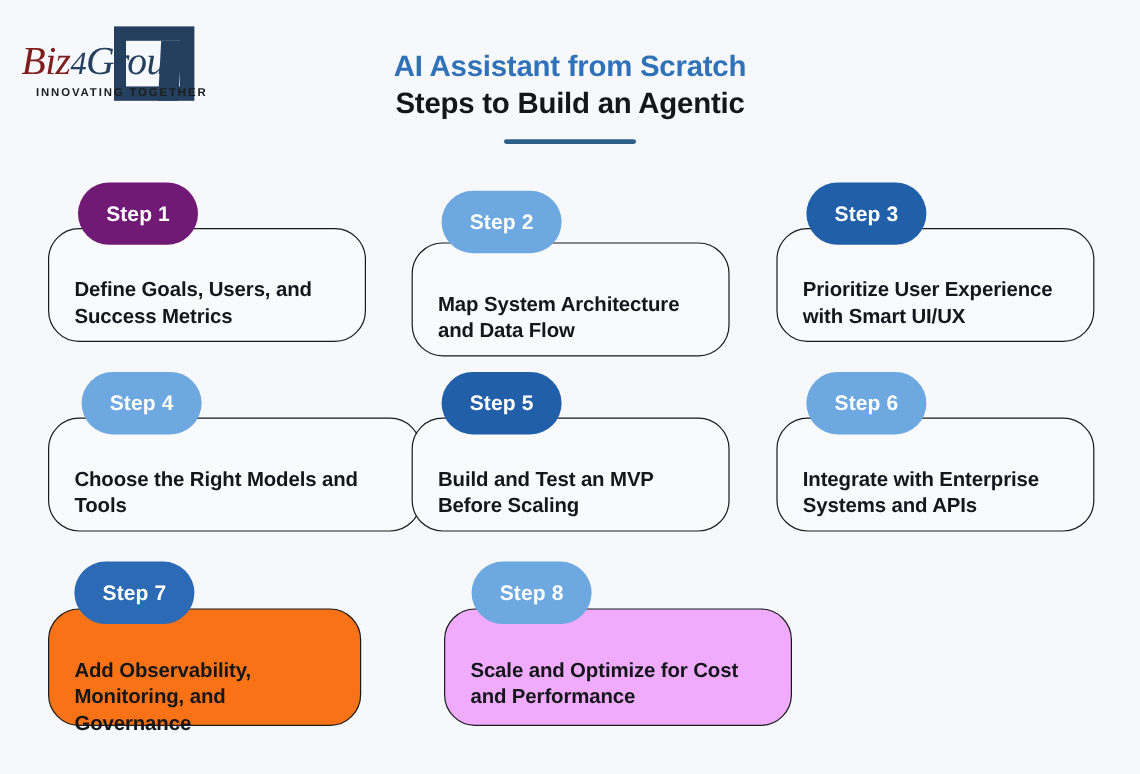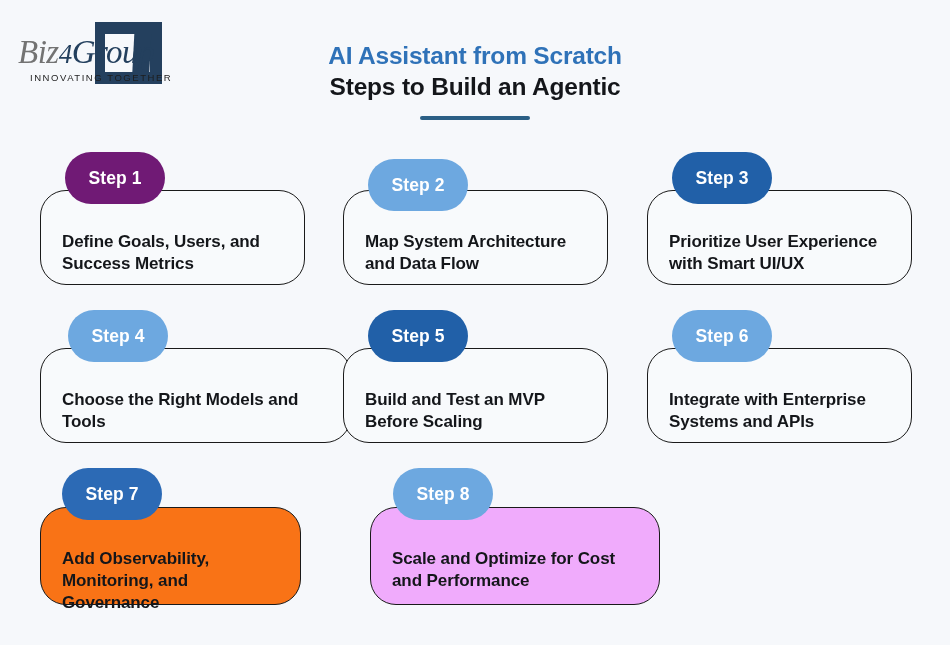--- a/index.html
+++ b/index.html
@@ -61,30 +61,30 @@
     position: absolute;
     left: 0px;
     top: 14px;
     font-family: "Liberation Serif", serif;
     font-style: italic;
     font-size: 33px;
     letter-spacing: -0.5px;
     white-space: nowrap;
     z-index: 3;
   }
-  .logo-biz { color: #737373; }
+  .logo-biz { color: #7f1d1d; }
   .logo-four { color: #24405e; font-size: 27px; }
   .logo-group { color: #24405e; }
   .logo-tag {
     position: absolute;
     left: 12px;
     top: 52px;
     font-family: "Liberation Sans", sans-serif;
     font-size: 9.5px;
-    font-weight: 400;
+    font-weight: 700;
     letter-spacing: 1.55px;
     color: #1d1d1d;
     white-space: nowrap;
     z-index: 3;
   }
 
   
   .title-block {
     position: absolute;
     left: 0;
@@ -164,21 +164,21 @@
     <div class="title-line title-line-2" style="color: rgb(47, 114, 184);">AI Assistant from Scratch</div>
     <div class="title-line title-line-1" style="color: rgb(20, 22, 26);">Steps to Build an Agentic</div>
     <div class="title-rule" style="background: rgb(43, 95, 133);"></div>
   </div>
 
   <div class="card" style="left: 40px; top: 190px; width: 265px; height: 95px; background: rgb(248, 250, 252); border-color: rgb(26, 26, 26);">
     <div class="card-text">Define Goals, Users, and Success Metrics</div>
   </div>
   <div class="badge" style="left: 65px; top: 152px; background: #701a75;">Step 1</div>
 
-  <div class="card" style="left: 343px; top: 190px; width: 265px; height: 95px; background: rgb(248, 250, 252); border-color: rgb(26, 26, 26);">
+  <div class="card" style="left: 343px; top: 202px; width: 265px; height: 95px; background: rgb(248, 250, 252); border-color: rgb(26, 26, 26);">
     <div class="card-text">Map System Architecture and Data Flow</div>
   </div>
   <div class="badge" style="left: 368px; top: 159px; background: rgb(109, 168, 224);">Step 2</div>
 
   <div class="card" style="left: 647px; top: 190px; width: 265px; height: 95px; background: rgb(248, 250, 252); border-color: rgb(26, 26, 26);">
     <div class="card-text">Prioritize User Experience with Smart UI/UX</div>
   </div>
   <div class="badge" style="left: 672px; top: 152px; background: rgb(33, 96, 168);">Step 3</div>
 
   <div class="card" style="left: 40px; top: 348px; width: 311px; height: 95px; background: rgb(248, 250, 252); border-color: rgb(26, 26, 26);">

